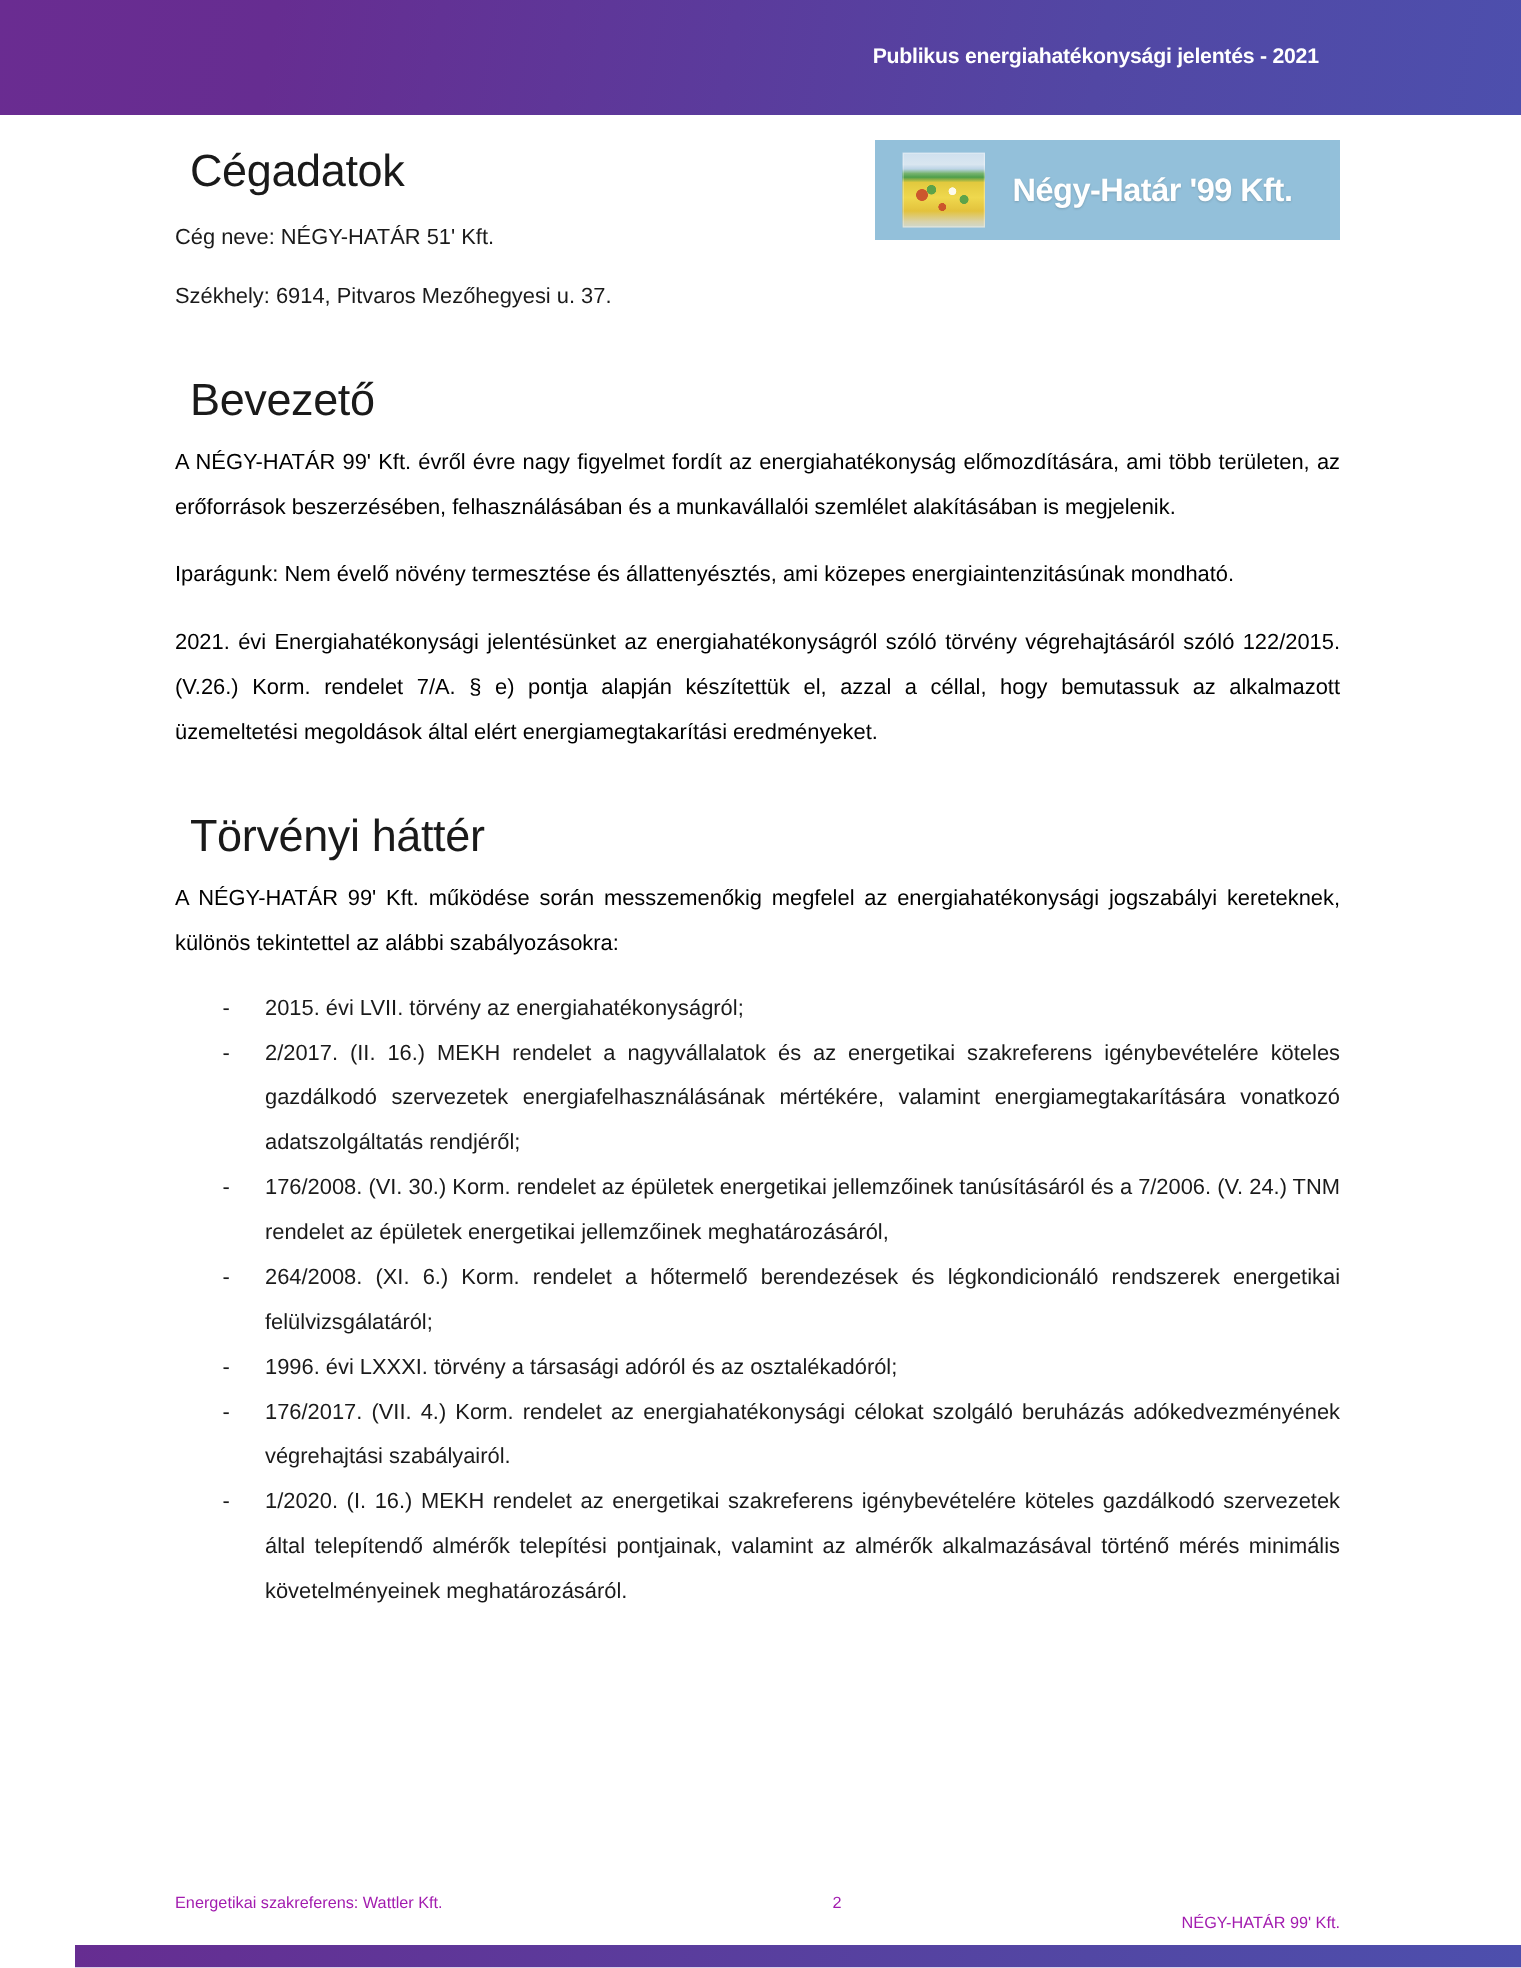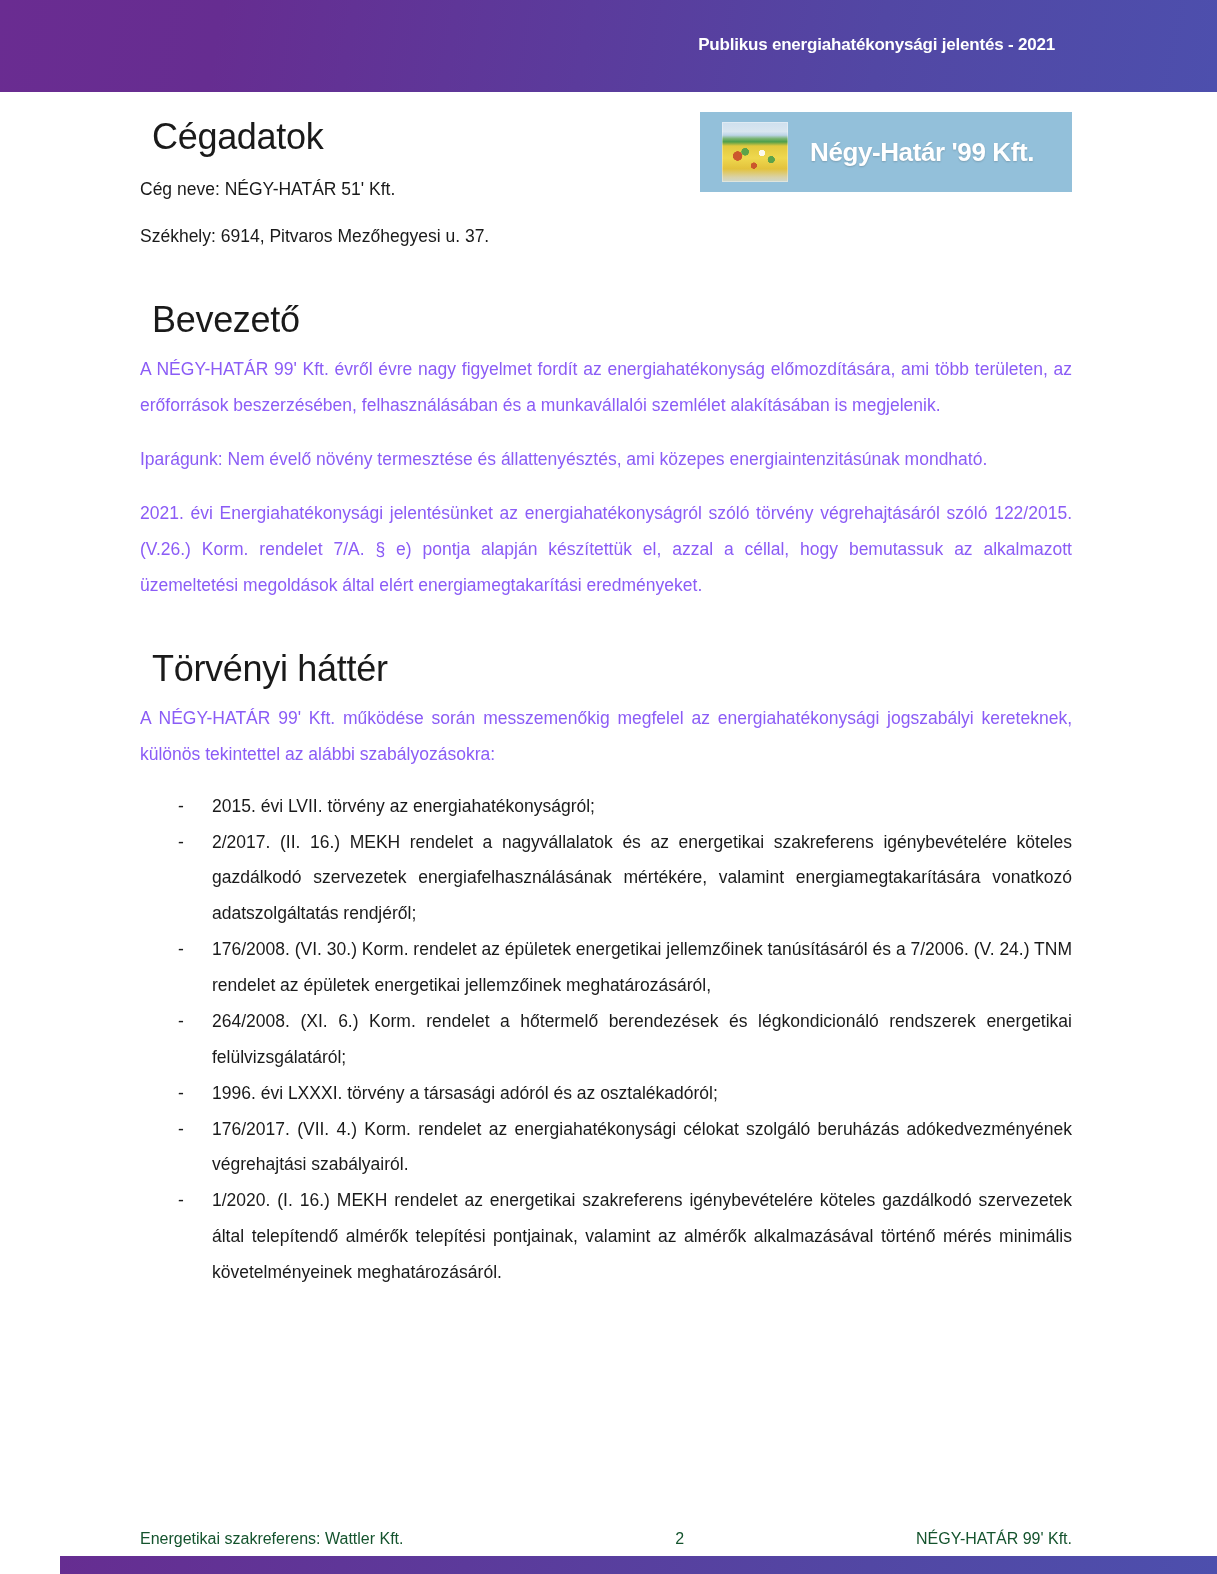--- a/index.html
+++ b/index.html
@@ -53,21 +53,21 @@
     line-height: 1.15;
     letter-spacing: -0.3px;
   }
   h1.doc-h1.spaced { margin-top: 44px; }
 
   p.doc-p {
     margin: 0;
     font-size: 17.5px;
     line-height: 2.05;
     text-align: justify;
-    color: #8b5cf6;
+    color: #000000;
   }
   p.doc-p.gap-s { margin-top: 8px; }
   p.doc-p.gap-m { margin-top: 18px; }
   p.intro-line {
     margin: 0;
     font-size: 17.5px;
     line-height: 2.1;
     color: #1a1a1a;
     font-weight: normal;
   }
@@ -143,23 +143,23 @@
     color: #1a1a1a;
   }
 
   
   #page-footer {
     position: absolute;
     left: 140px;
     top: 1497px;
     width: 932px;
     display: flex;
-    align-items: flex-end;
-    font-size: 16px;
-    color: #14532d;
+    align-items: center;
+    font-size: 13px;
+    color: #a21caf;
   }
   #footer-left  { flex: 0 0 auto; }
   #footer-center{ flex: 1 1 auto; text-align: center; padding-left: 40px; }
   #footer-right { flex: 0 0 auto; margin-top: 33px; }
 
   #footer-banner {
     position: absolute;
     left: 60px;
     top: 1556px;
     width: 1157px;

